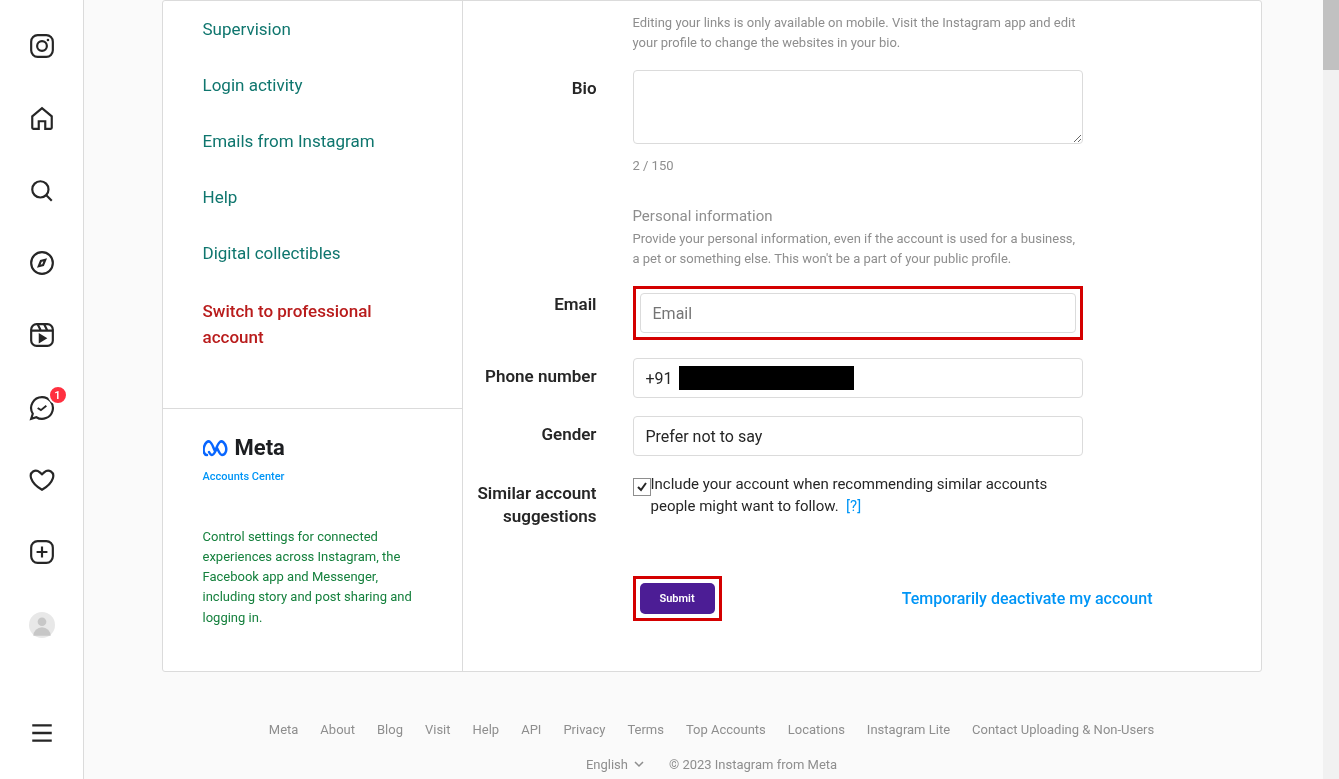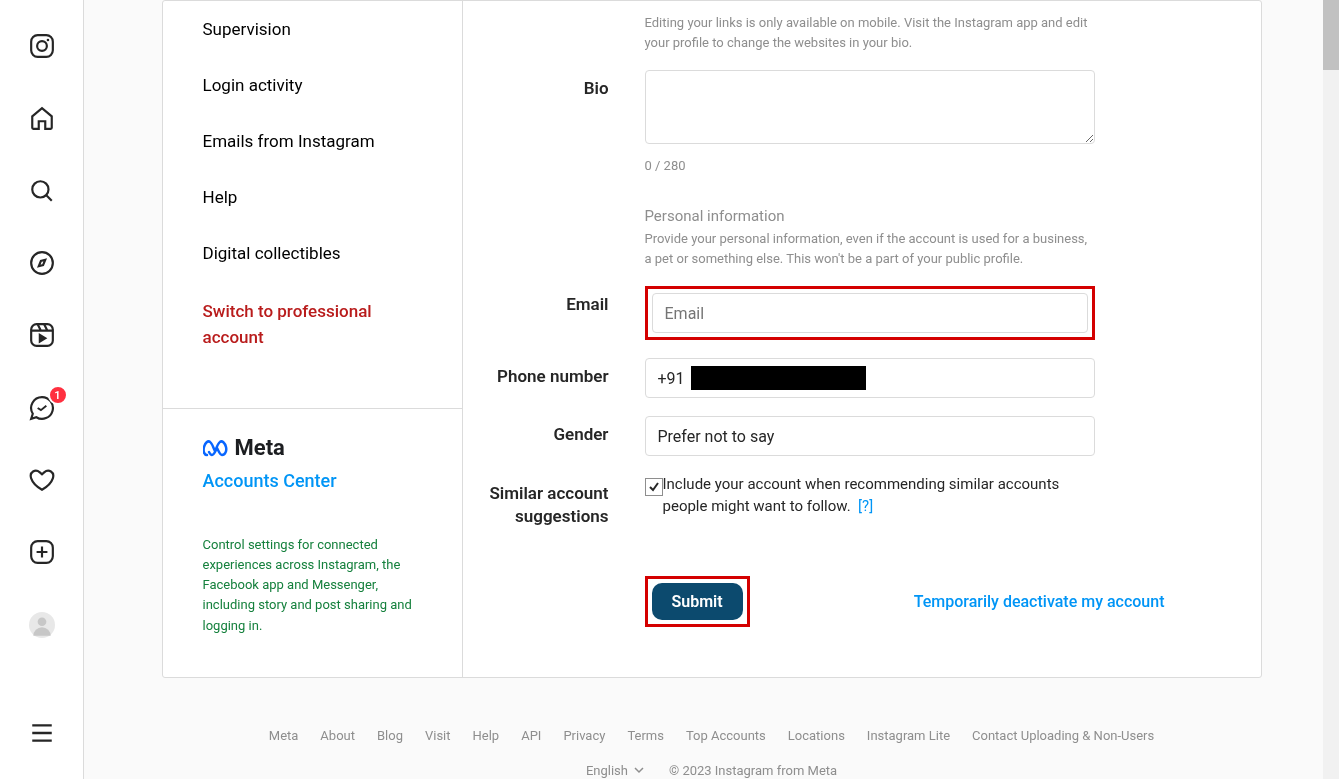--- a/index.html
+++ b/index.html
@@ -80,21 +80,21 @@
     .sidebar {
       width: 300px;
       border-right: 1px solid #dbdbdb;
       display: flex;
       flex-direction: column;
     }
     .sidebar-item {
       padding: 18px 30px 18px 40px;
       font-size: 17px;
       cursor: pointer;
-      color: #000000;
+      color: #0f766e;
     }
     .sidebar-link {
       padding: 18px 30px 18px 40px;
       font-size: 17px;
       color: #b91c1c;
       font-weight: 500;
       cursor: pointer;
       line-height: 1.5;
     }
     .meta-block {
@@ -107,35 +107,35 @@
       gap: 6px;
       margin-bottom: 10px;
     }
     .meta-logo-text {
       font-size: 22px;
       font-weight: 700;
       color: #1c1e21;
     }
     .accounts-center {
       color: #0095f6;
-      font-size: 18px;
+      font-size: 11px;
       font-weight: 500;
       margin-bottom: 12px;
       cursor: pointer;
     }
     .meta-desc {
       color: #15803d;
       font-size: 13px;
       line-height: 1.55;
       margin-top: 44px;
     }
 
     .main {
       flex: 1;
-      padding: 0 60px 30px 16px;
+      padding: 0 60px 30px 4px;
     }
     .form-row {
       display: flex;
       align-items: flex-start;
       margin-top: 18px;
     }
     .form-label {
       width: 166px;
       text-align: right;
       padding-right: 36px;
@@ -223,26 +223,26 @@
       cursor: pointer;
       flex-shrink: 0;
     }
     .checkbox-label {
       font-size: 15px;
       line-height: 1.45;
       color: #262626;
     }
     .help-link { color: #0095f6; cursor: pointer; }
     .submit-btn {
-      background: #0c4a6e;
+      background: #4c1d95;
       color: #fff;
       border: none;
-      border-radius: 10px;
+      border-radius: 5px;
       padding: 9px 20px;
-      font-size: 16px;
+      font-size: 11px;
       font-weight: 600;
       cursor: pointer;
     }
     .deactivate-link {
       color: #0095f6;
       font-size: 16px;
       font-weight: 500;
       cursor: pointer;
     }
     .action-row {
@@ -393,21 +393,21 @@
           <div class="form-label"></div>
           <div class="form-field">
             <div class="hint-text" style="margin-top:-6px">Editing your links is only available on mobile. Visit the Instagram app and edit your profile to change the websites in your bio.</div>
           </div>
         </div>
 
         <div class="form-row">
           <div class="form-label">Bio</div>
           <div class="form-field">
             <textarea class="bio" style=""></textarea>
-            <div class="char-count">0 / 280</div>
+            <div class="char-count">2 / 150</div>
           </div>
         </div>
 
         <div class="form-row" style="margin-top:34px">
           <div class="form-label"></div>
           <div class="form-field">
             <div class="section-heading">Personal information</div>
             <div class="hint-text">Provide your personal information, even if the account is used for a business, a pet or something else. This won't be a part of your public profile.</div>
           </div>
         </div>

